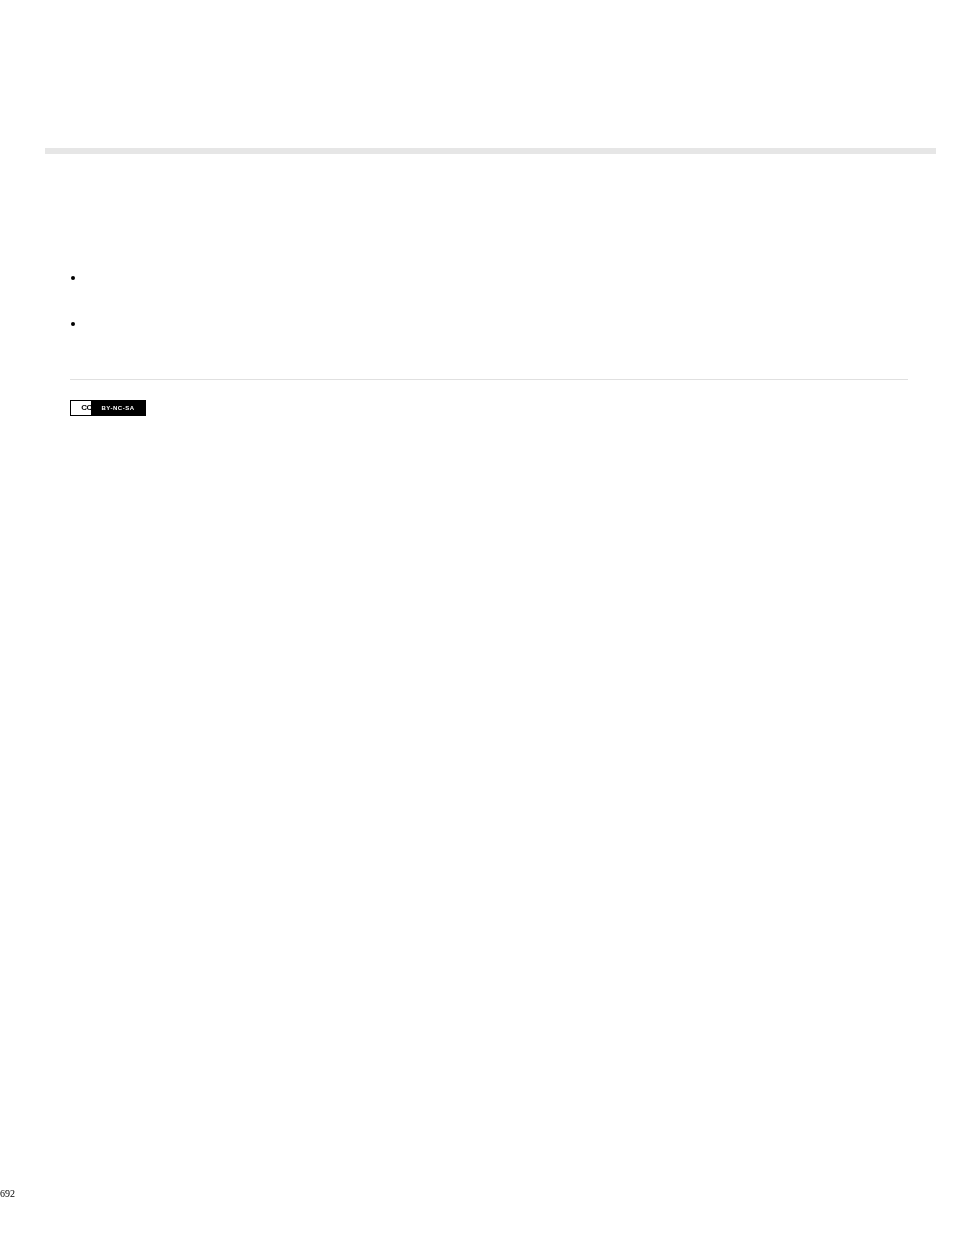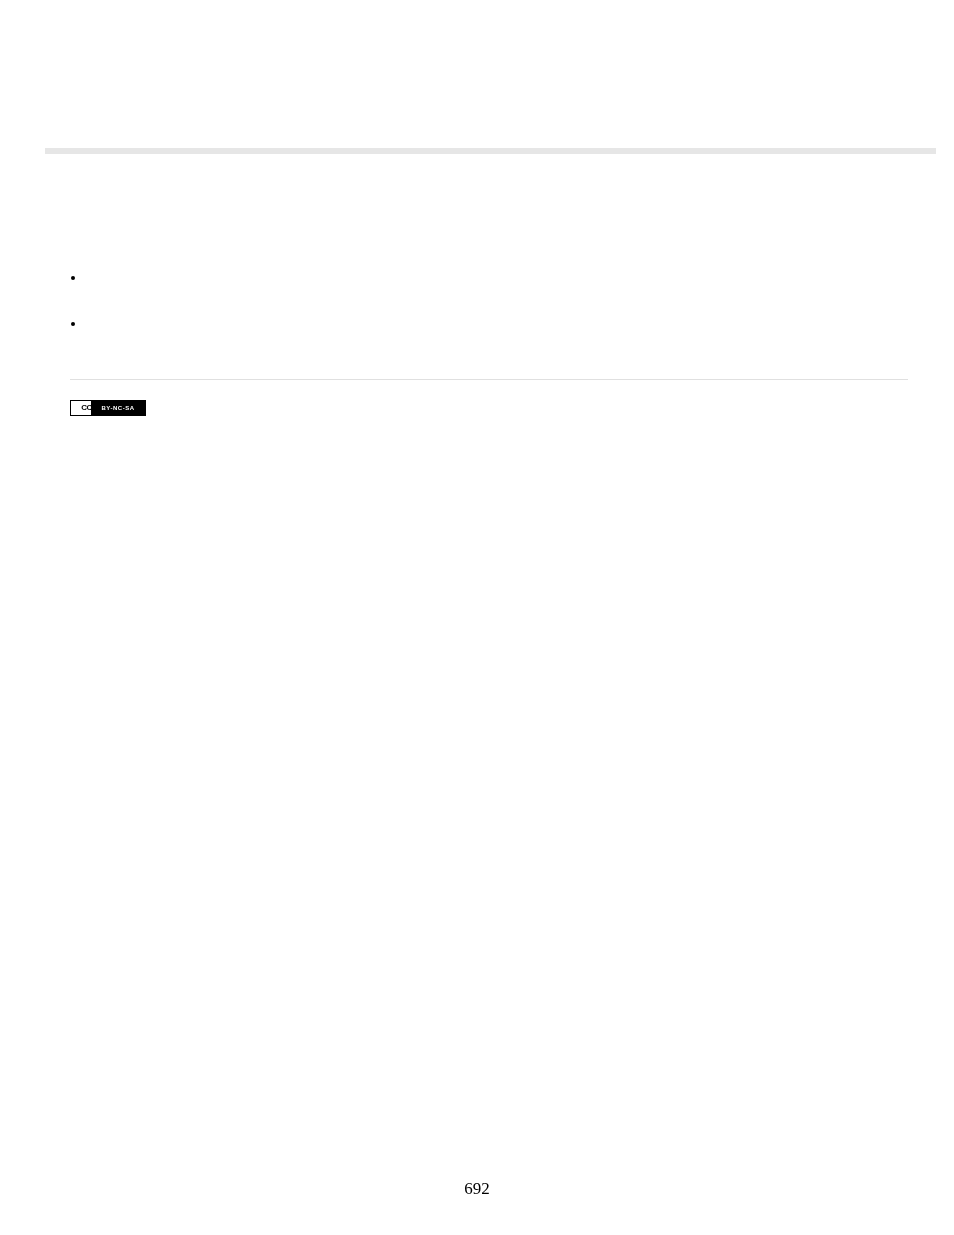--- a/index.html
+++ b/index.html
@@ -83,22 +83,21 @@
     font-size: 6px;
     font-weight: bold;
     letter-spacing: 0.5px;
     line-height: 1;
   }
   .page-number {
     position: absolute;
     bottom: 36px;
     left: 0;
     right: 0;
-    text-align: center;
-    font-size: 17px;
+    font-size: 10px;
     font-family: Georgia, 'Times New Roman', serif;
   }
 </style>
 </head>
 <body>
 
 <div class="thin-rule"></div>
 
 <div class="content">
   <ul class="bullets">

